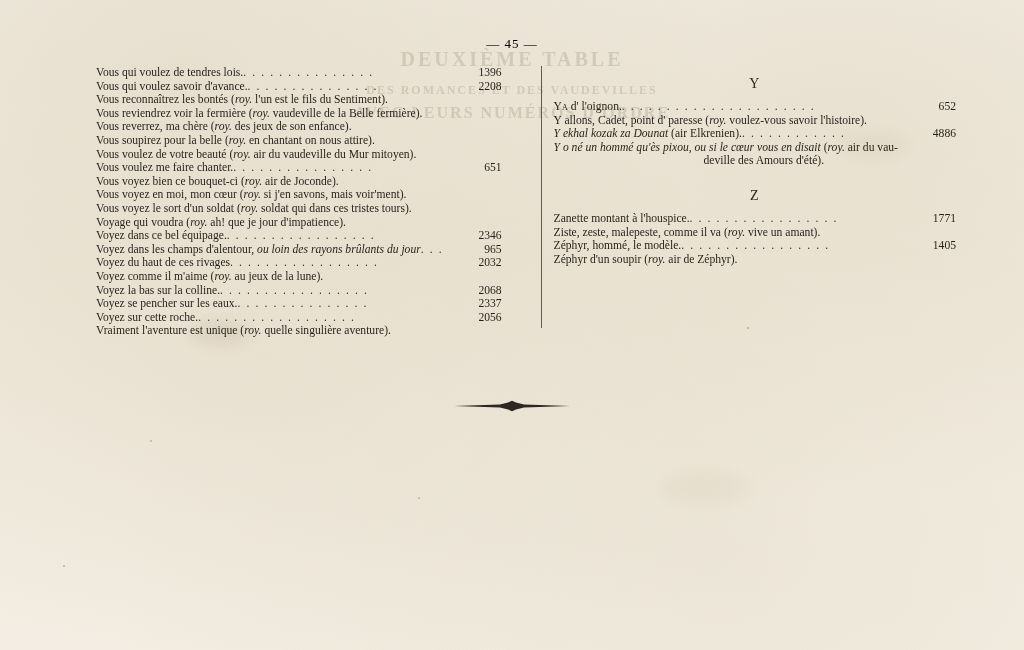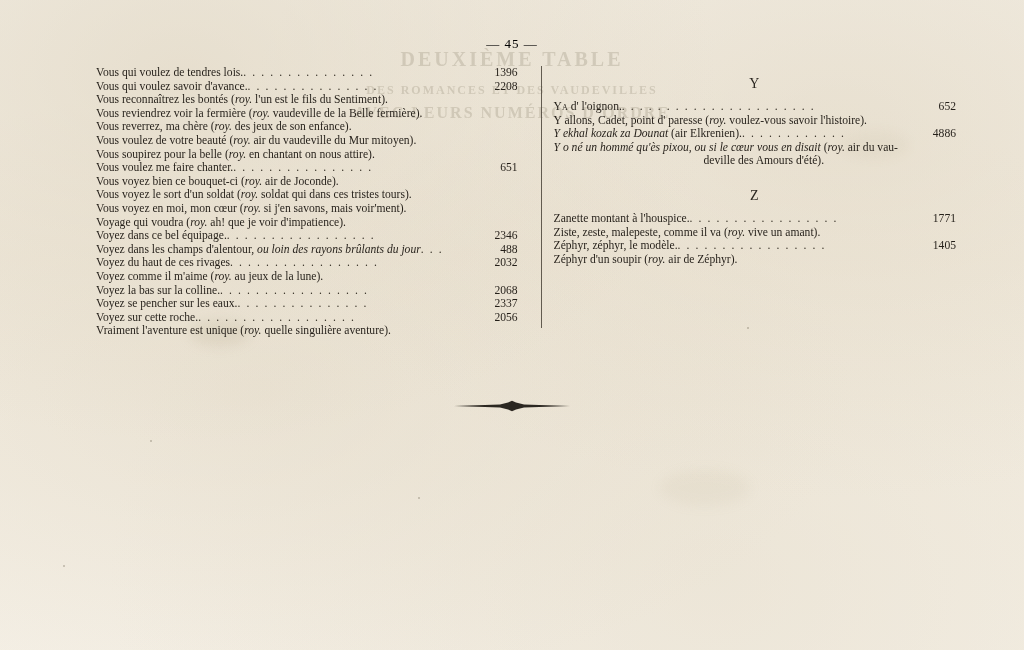--- a/index.html
+++ b/index.html
@@ -100,21 +100,21 @@
   }
   .entry .roy { font-style: italic; }
   .entry .ital { font-style: italic; }
   .entry .sc { font-variant: small-caps; margin-top: 20px; }
   .leader {
     letter-spacing: 1.6px;
     color: #3a342a;
   }
   .num {
     position: absolute;
-    right: 0;
+    right: 16px;
     top: 0;
     font-size: 11.6px;
   }
   .col-right .num { right: 0; }
 
   .wrap2 {
     font-size: 11.6px;
     line-height: 13.6px;
     white-space: nowrap;
     padding-left: 18px;
@@ -174,29 +174,29 @@
   <div class="divider"></div>
 
   <div class="columns">
 
     <div class="col col-left">
       <div class="entry"><span>Vous qui voulez de tendres lois.</span><span class="leader">. . . . . . . . . . . . . . .</span><span class="num">1396</span></div>
       <div class="entry"><span>Vous qui voulez savoir d'avance.</span><span class="leader">. . . . . . . . . . . . . . .</span><span class="num">2208</span></div>
       <div class="entry"><span>Vous reconnaîtrez les bontés (</span><span class="roy">roy.</span><span> l'un est le fils du Sentiment).</span></div>
       <div class="entry"><span>Vous reviendrez voir la fermière (</span><span class="roy">roy.</span><span> vaudeville de la Belle fermière).</span></div>
       <div class="entry"><span>Vous reverrez, ma chère (</span><span class="roy">roy.</span><span> des jeux de son enfance).</span></div>
+      <div class="entry"><span>Vous soupirez pour la belle (</span><span class="roy">roy.</span><span> en chantant on nous attire).</span></div>
       <div class="entry"><span>Vous voulez de votre beauté (</span><span class="roy">roy.</span><span> air du vaudeville du Mur mitoyen).</span></div>
-      <div class="entry"><span>Vous soupirez pour la belle (</span><span class="roy">roy.</span><span> en chantant on nous attire).</span></div>
       <div class="entry"><span>Vous voulez me faire chanter.</span><span class="leader">. . . . . . . . . . . . . . . .</span><span class="num">651</span></div>
       <div class="entry"><span>Vous voyez bien ce bouquet-ci (</span><span class="roy">roy.</span><span> air de Joconde).</span></div>
+      <div class="entry"><span>Vous voyez en moi, mon cœur (</span><span class="roy">roy.</span><span> si j'en savons, mais voir'ment).</span></div>
       <div class="entry"><span>Vous voyez le sort d'un soldat (</span><span class="roy">roy.</span><span> soldat qui dans ces tristes tours).</span></div>
-      <div class="entry"><span>Vous voyez en moi, mon cœur (</span><span class="roy">roy.</span><span> si j'en savons, mais voir'ment).</span></div>
-      <div class="entry"><span>Voyage qui voudra (</span><span class="roy">roy.</span><span> ah! que je voir d'impatience).</span></div>
+      <div class="entry"><span>Voyage qui voudra (</span><span class="roy">roy.</span><span> ah! que je jour d'impatience).</span></div>
       <div class="entry"><span>Voyez dans ce bel équipage.</span><span class="leader">. . . . . . . . . . . . . . . . .</span><span class="num">2346</span></div>
-      <div class="entry"><span>Voyez dans les champs d'alentour, </span><span class="ital">ou loin des rayons brûlants du jour</span><span class="leader">. . .</span><span class="num">488</span></div>
+      <div class="entry"><span>Voyez dans les champs d'alentour, </span><span class="ital">ou loin des rayons brûlants du jour</span><span class="leader">. . .</span><span class="num">965</span></div>
       <div class="entry"><span>Voyez du haut de ces rivages</span><span class="leader">. . . . . . . . . . . . . . . . .</span><span class="num">2032</span></div>
       <div class="entry"><span>Voyez comme il m'aime (</span><span class="roy">roy.</span><span> au jeux de la lune).</span></div>
       <div class="entry"><span>Voyez la bas sur la colline.</span><span class="leader">. . . . . . . . . . . . . . . . .</span><span class="num">2068</span></div>
       <div class="entry"><span>Voyez se pencher sur les eaux.</span><span class="leader">. . . . . . . . . . . . . . .</span><span class="num">2337</span></div>
       <div class="entry"><span>Voyez sur cette roche.</span><span class="leader">. . . . . . . . . . . . . . . . . .</span><span class="num">2056</span></div>
       <div class="entry"><span>Vraiment l'aventure est unique (</span><span class="roy">roy.</span><span> quelle singulière aventure).</span></div>
     </div>
 
     <div class="col col-right">
       <div class="spacer-right"></div>
@@ -205,21 +205,21 @@
       <div class="entry"><span class="sc">Ya</span><span> d' l'oignon.</span><span class="leader">. . . . . . . . . . . . . . . . . . . . . .</span><span class="num">652</span></div>
       <div class="entry"><span>Y allons, Cadet, point d' paresse (</span><span class="roy">roy.</span><span> voulez-vous savoir l'histoire).</span></div>
       <div class="entry"><span class="ital">Y ekhal kozak za Dounat</span><span> (air Elkrenien).</span><span class="leader">. . . . . . . . . . . .</span><span class="num">4886</span></div>
       <div class="entry"><span class="ital">Y o né un hommé qu'ès pixou, ou si le cœur vous en disait</span><span> (</span><span class="roy">roy.</span><span> air du vau-</span></div>
       <div class="wrap2">deville des Amours d'été).</div>
 
       <div class="section-letter z">Z</div>
 
       <div class="entry"><span>Zanette montant à l'houspice.</span><span class="leader">. . . . . . . . . . . . . . . . .</span><span class="num">1771</span></div>
       <div class="entry"><span>Ziste, zeste, malepeste, comme il va (</span><span class="roy">roy.</span><span> vive un amant).</span></div>
-      <div class="entry"><span>Zéphyr, zéphyr,  le modèle.</span><span class="leader">. . . . . . . . . . . . . . . . .</span><span class="num">1405</span></div>
+      <div class="entry"><span>Zéphyr, hommé,  le modèle.</span><span class="leader">. . . . . . . . . . . . . . . . .</span><span class="num">1405</span></div>
       <div class="entry"><span>Zéphyr d'un soupir (</span><span class="roy">roy.</span><span> air de Zéphyr).</span></div>
     </div>
 
   </div>
 
   <div class="ornament">
     <svg width="120" height="12" viewBox="0 0 120 12" aria-hidden="true">
       <path d="M2 6 L48 4.4 L56 2.6 L60 0.8 L64 2.6 L72 4.4 L118 6 L72 7.6 L64 9.4 L60 11.2 L56 9.4 L48 7.6 Z" fill="#2b2721"></path>
     </svg>
   </div>

